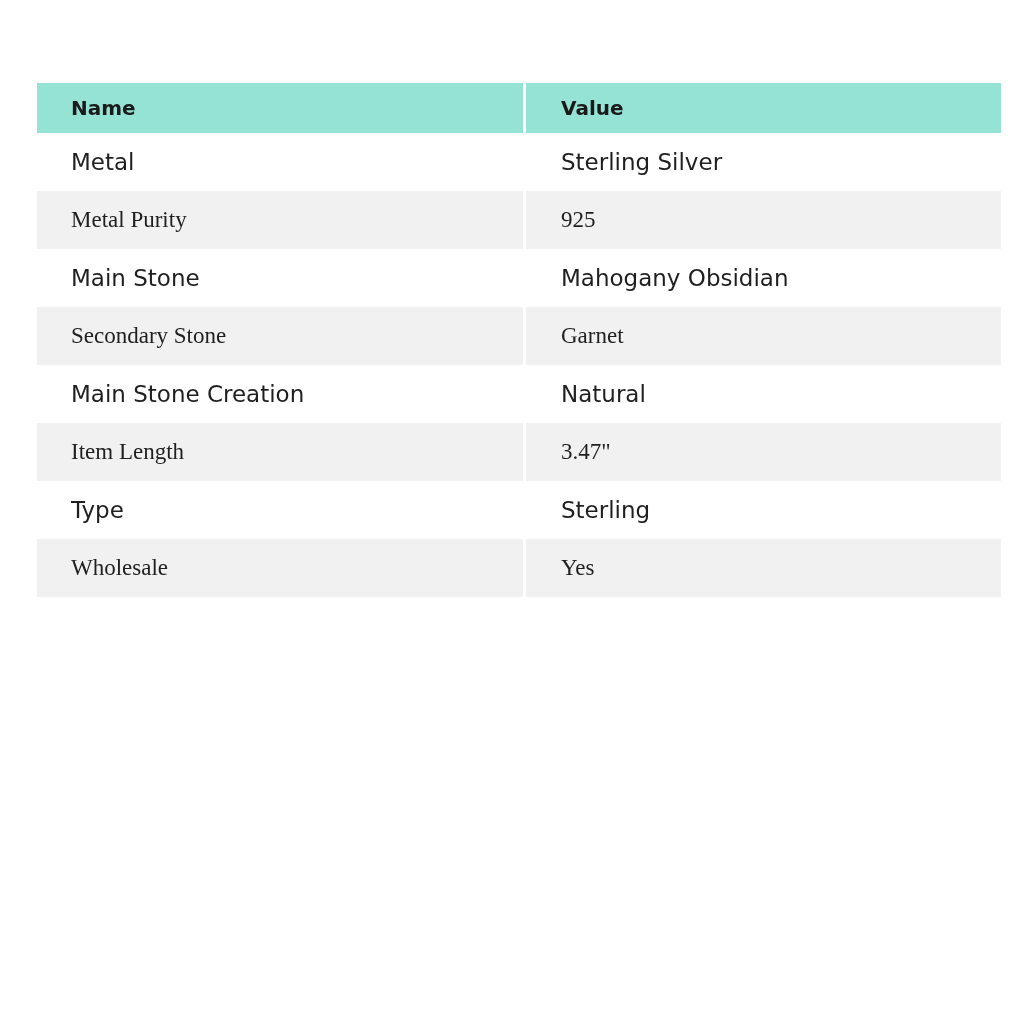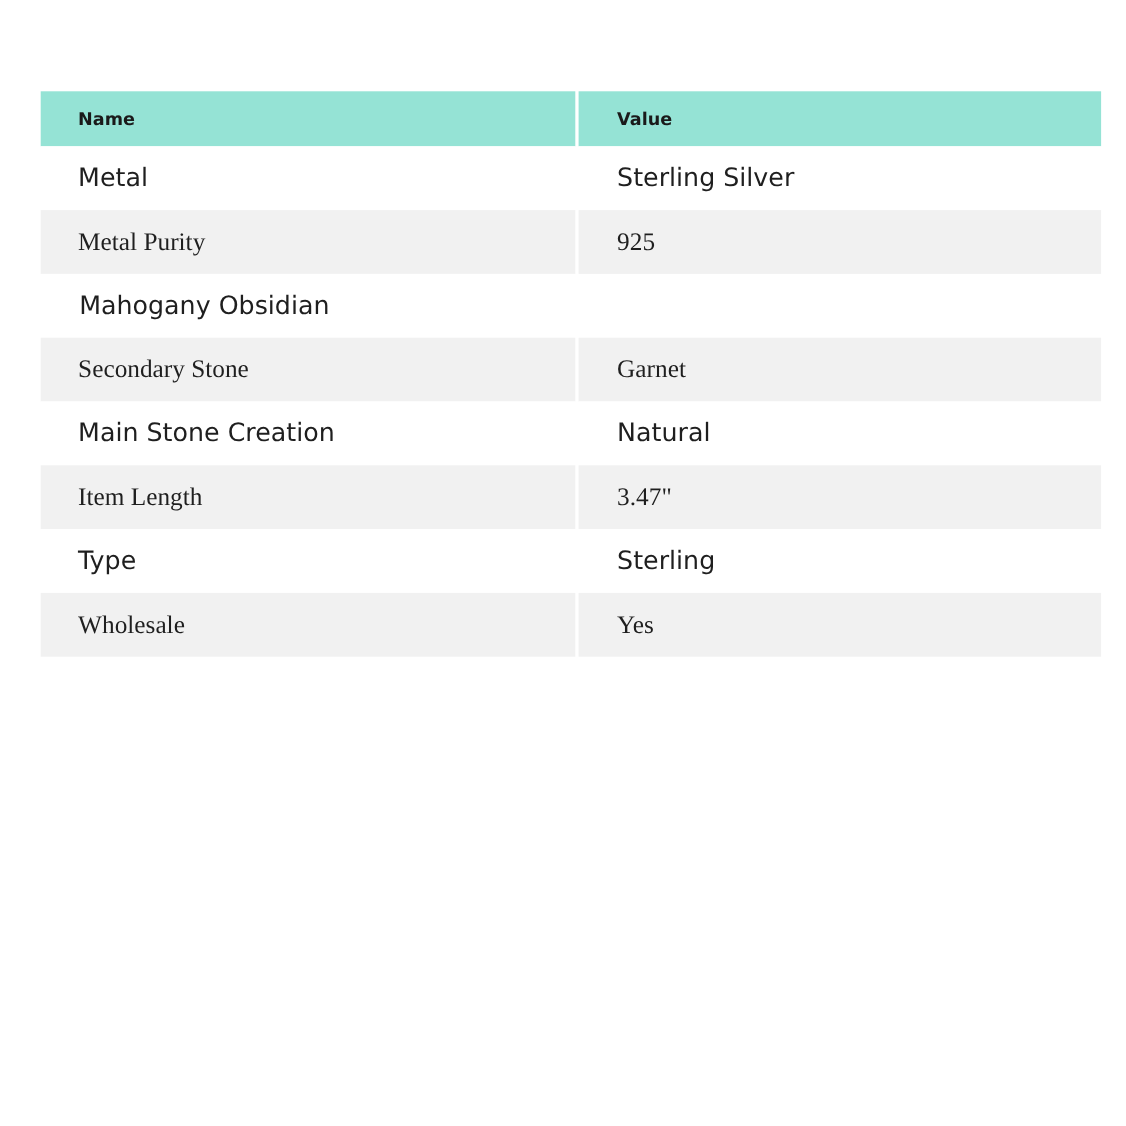--- a/index.html
+++ b/index.html
@@ -24,21 +24,21 @@
   }
   .row {
     display: grid;
     grid-template-columns: 486px 1fr;
     column-gap: 3px;
   }
   .row.header .cell {
     height: 50px;
     background: #95e3d5;
     font-weight: bold;
-    font-size: 16px;
+    font-size: 20px;
     color: #1a1a1a;
   }
   .row.data .cell {
     height: 58px;
     font-size: 23px;
     font-weight: normal;
     color: #1f1f1f;
     background: #ffffff;
   }
   .row.data.striped .cell {
@@ -69,20 +69,21 @@
     <div class="cell name-col">Metal</div>
     <div class="cell value-col">Sterling Silver</div>
   </div>
 
   <div class="row data striped">
     <div class="cell name-col">Metal Purity</div>
     <div class="cell value-col">925</div>
   </div>
 
   <div class="row data">
+    <div class="cell name-col">Main Stone</div>
     <div class="cell value-col">Mahogany Obsidian</div>
   </div>
 
   <div class="row data striped">
     <div class="cell name-col">Secondary Stone</div>
     <div class="cell value-col">Garnet</div>
   </div>
 
   <div class="row data">
     <div class="cell name-col">Main Stone Creation</div>

